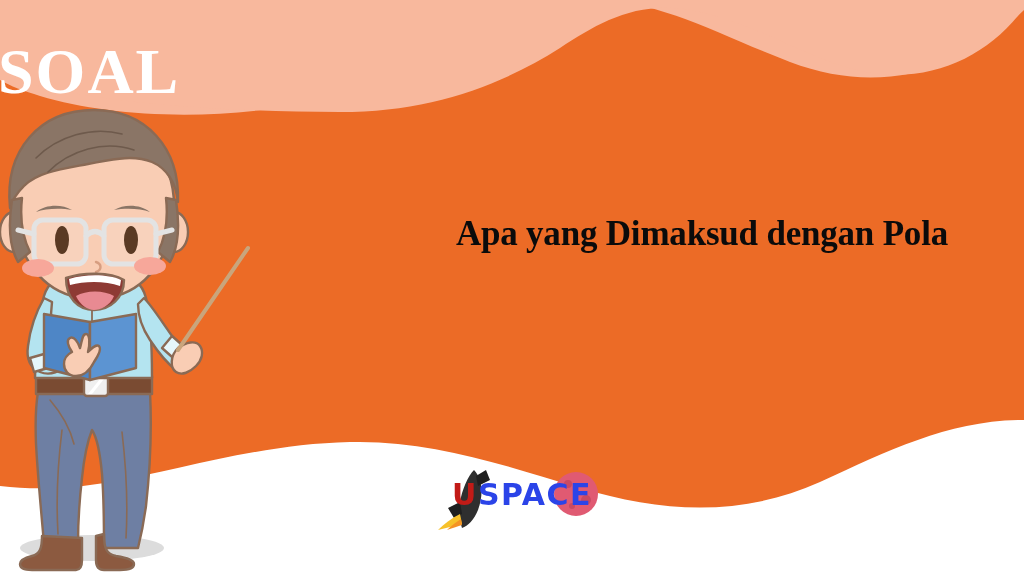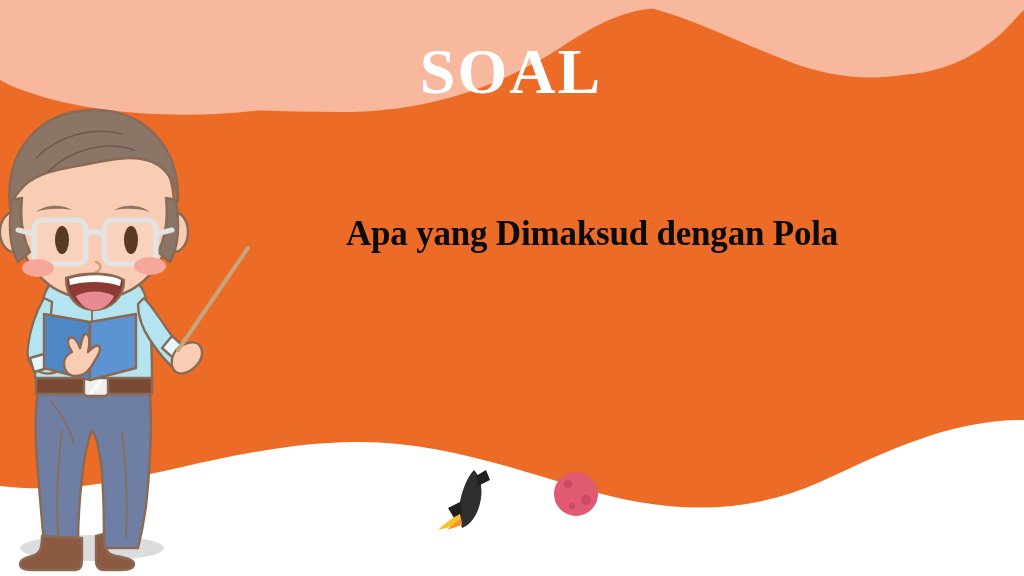--- a/index.html
+++ b/index.html
@@ -14,39 +14,39 @@
     overflow:hidden;
   }
   .layer { position:absolute; top:0; left:0; width:1024px; height:576px; }
   svg.layer { display:block; }
 
   
   #title {
     position:absolute;
     left:0; right:0;
     top:38px;
-    text-align:center;
+    text-align:left;
     color:#FFFFFF;
     font-family:"Liberation Serif", "DejaVu Serif", serif;
     font-weight:700;
     font-size:64px;
     letter-spacing:2px;
     line-height:1.05;
     z-index:30;
     text-indent:-2px;
     user-select:none;
   }
 
   
   #question {
     position:absolute;
     left:236px;
     top:206px;
     width:712px;
-    text-align:center;
+    text-align:right;
     color:#0B0B0B;
     font-family:"Liberation Serif", "DejaVu Serif", serif;
     font-weight:700;
     font-size:35px;
     line-height:1.62;
     letter-spacing:-0.2px;
     z-index:30;
     user-select:none;
   }
 
@@ -249,15 +249,18 @@
         <path fill="#F59324" d="M37,55 C32,58 27,62 23,66 C29,64 34,62 38,61 Z"></path>
       </g>
 
       <g>
         <circle cx="152" cy="30" r="22" fill="#E05A72"></circle>
         <circle cx="144" cy="20" r="4" fill="#C94A62"></circle>
         <circle cx="162" cy="36" r="5" fill="#C94A62"></circle>
         <circle cx="148" cy="42" r="3" fill="#C94A62"></circle>
       </g>
     </svg>
+    <div id="logo-text">
+      <span class="u">U</span><span>SPACE</span>
+    </div>
   </div>
 
 </div>
 
 </body></html>

